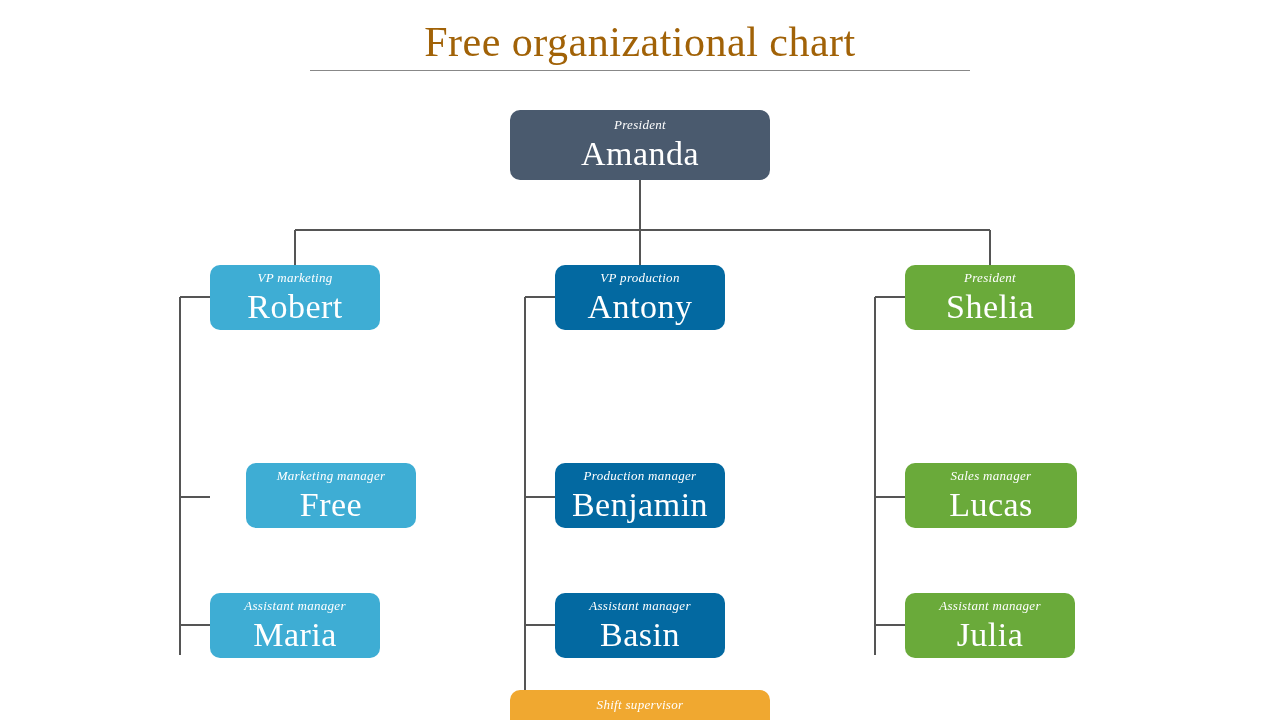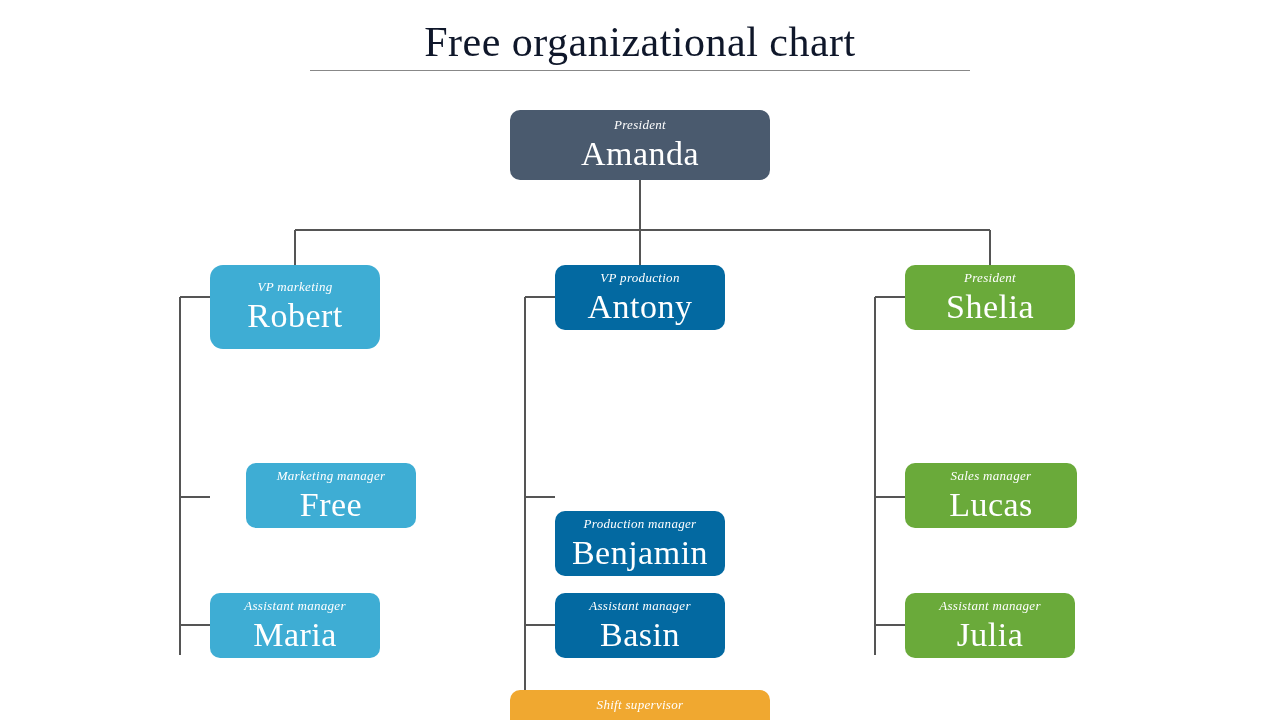--- a/index.html
+++ b/index.html
@@ -20,21 +20,21 @@
     }
 
     .title-section {
       text-align: center;
       padding-top: 18px;
     }
 
     .main-title {
       font-size: 42px;
       font-weight: 400;
-      color: #0f172a;
+      color: #a16207;
       letter-spacing: 0.5px;
     }
 
     .title-line {
       width: 660px;
       margin: 4px auto 0;
       border: none;
       border-top: 1.5px solid #888;
       position: relative;
     }
@@ -156,41 +156,41 @@
       <line x1="825" y1="407" x2="855" y2="407" stroke="#555" stroke-width="2"></line>
 
       <line x1="825" y1="535" x2="855" y2="535" stroke="#555" stroke-width="2"></line>
     </svg>
 
     <div class="node node-dark" style="left:460px; top:20px; width:260px; height:70px;">
       <span class="role">President</span>
       <span class="name">Amanda</span>
     </div>
 
-    <div class="node node-blue" style="left:160px; top:175px; width:170px; height:84px;border-radius:13px;">
+    <div class="node node-blue" style="left:160px; top:175px; width:170px; height:65px;">
       <span class="role">VP marketing</span>
       <span class="name">Robert</span>
     </div>
 
     <div class="node node-red" style="left:505px; top:175px; width:170px; height:65px;">
       <span class="role">VP production</span>
       <span class="name">Antony</span>
     </div>
 
     <div class="node node-green" style="left:855px; top:175px; width:170px; height:65px;">
       <span class="role">President</span>
       <span class="name">Shelia</span>
     </div>
 
     <div class="node node-blue" style="left:160px; top:373px; width:170px; height:65px;margin-left:36px;">
       <span class="role">Marketing manager</span>
       <span class="name">Free</span>
     </div>
 
-    <div class="node node-red" style="left:505px; top:373px; width:170px; height:65px;margin-top:48px;">
+    <div class="node node-red" style="left:505px; top:373px; width:170px; height:65px;">
       <span class="role">Production manager</span>
       <span class="name">Benjamin</span>
     </div>
 
     <div class="node node-green" style="left:855px; top:373px; width:172px; height:65px;">
       <span class="role">Sales manager</span>
       <span class="name">Lucas</span>
     </div>
 
     <div class="node node-blue" style="left:160px; top:503px; width:170px; height:65px;">

